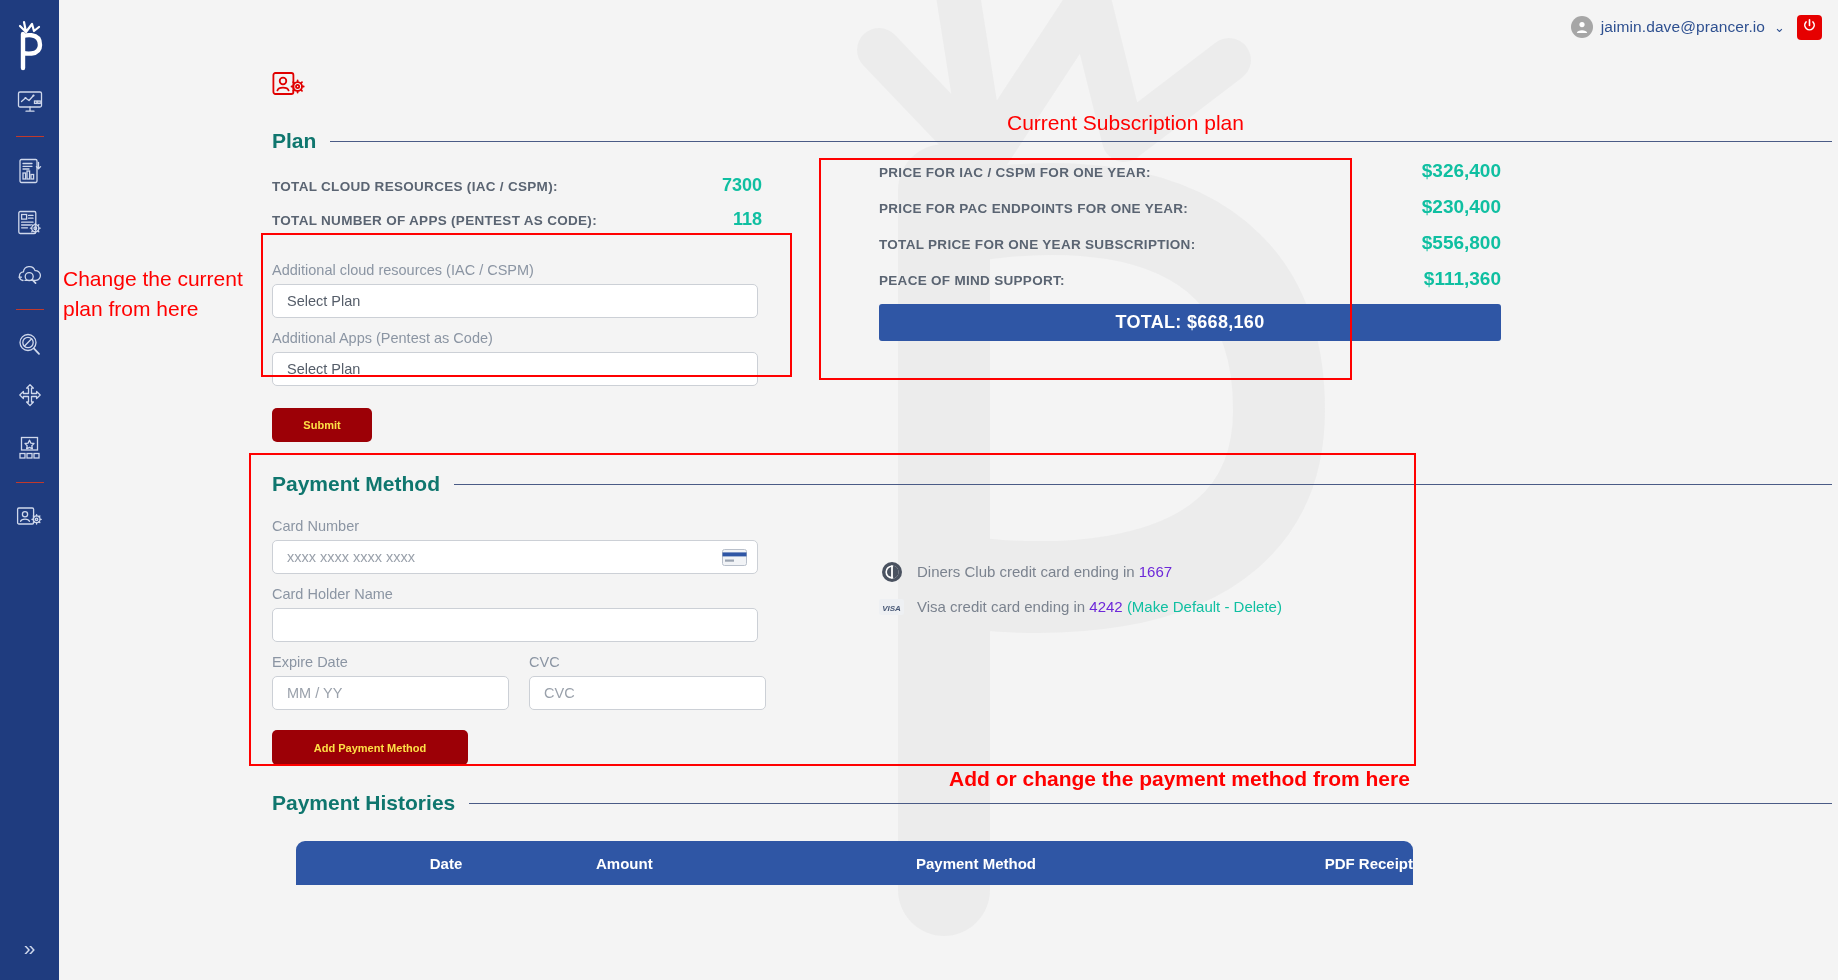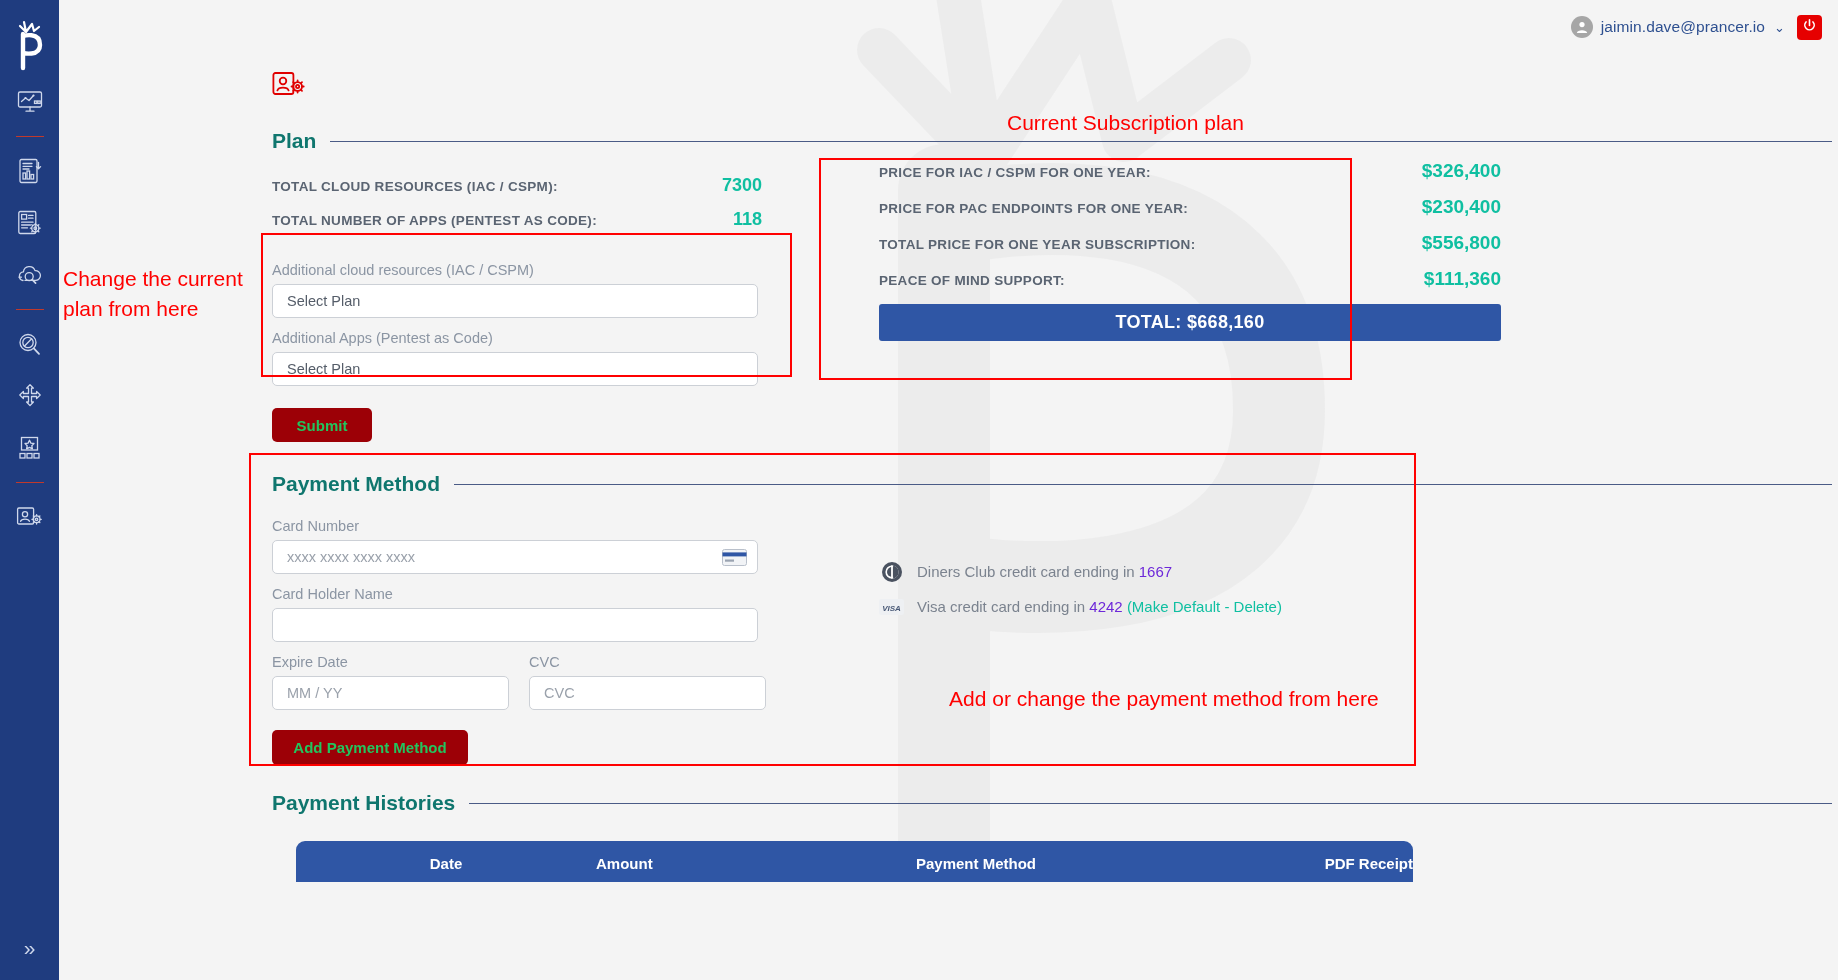--- a/index.html
+++ b/index.html
@@ -34,21 +34,21 @@
   }
   .sidebar-expand {
     position: absolute; bottom: 20px; left: 0; width: 59px;
     display: flex; align-items: center; justify-content: center;
     color: #cfd8ec; font-size: 21px; cursor: pointer;
   }
 
   
   .main {
     position: relative;
-    flex: 1 1 auto; height: 882px;
+    flex: 1 1 auto; height: 980px;
     background: #f4f4f4;
     overflow: hidden;
   }
   .watermark {
     position: absolute; left: 700px; top: -60px;
     width: 620px; height: 1100px;
     opacity: 0.55;
     pointer-events: none;
   }
 
@@ -114,23 +114,23 @@
   }
   .text-input.ph { color: #9aa1ab; }
 
   .red-annot-box { position: absolute; border: 2.5px solid #ff0000; pointer-events: none; }
   .red-annot-text {
     position: absolute; color: #ff0000; font-size: 21px; line-height: 30px;
     white-space: pre-line;
   }
 
   .btn-dark-red {
-    background: #9c0006; color: #22c55e;
+    background: #9c0006; color: #fde047;
     border: none; border-radius: 5px;
-    font-size: 15px; font-weight: 600;
+    font-size: 11px; font-weight: 600;
     cursor: pointer;
     font-family: "Liberation Sans", sans-serif;
   }
 
   
   .sub-panel { position: absolute; left: 607px; top: 160px; width: 622px; }
   .sub-row { display: flex; align-items: baseline; margin-bottom: 14px; }
   .sub-row .k {
     font-size: 13.5px; font-weight: 700; color: #5a6472; letter-spacing: .3px;
     flex: 1 1 auto;
@@ -475,15 +475,15 @@
 
     <div class="red-annot-box" style="left:760px; top:158px; width:533px; height:222px;"></div>
 
     <div class="red-annot-box" style="left:190px; top:453px; width:1167px; height:313px;"></div>
 
     <div class="red-annot-text" style="left:948px; top:108px;">Current Subscription plan</div>
 
     <div class="red-annot-text" style="left:4px; top:264px; width:200px;">Change the current
 plan from here</div>
 
-    <div class="red-annot-text" style="left:890px; top:684px;">Add or change the payment method from here</div>
+    <div class="red-annot-text" style="left:890px; top:764px;font-weight:bold;">Add or change the payment method from here</div>
   </div>
 </div>
 
 </body></html>

